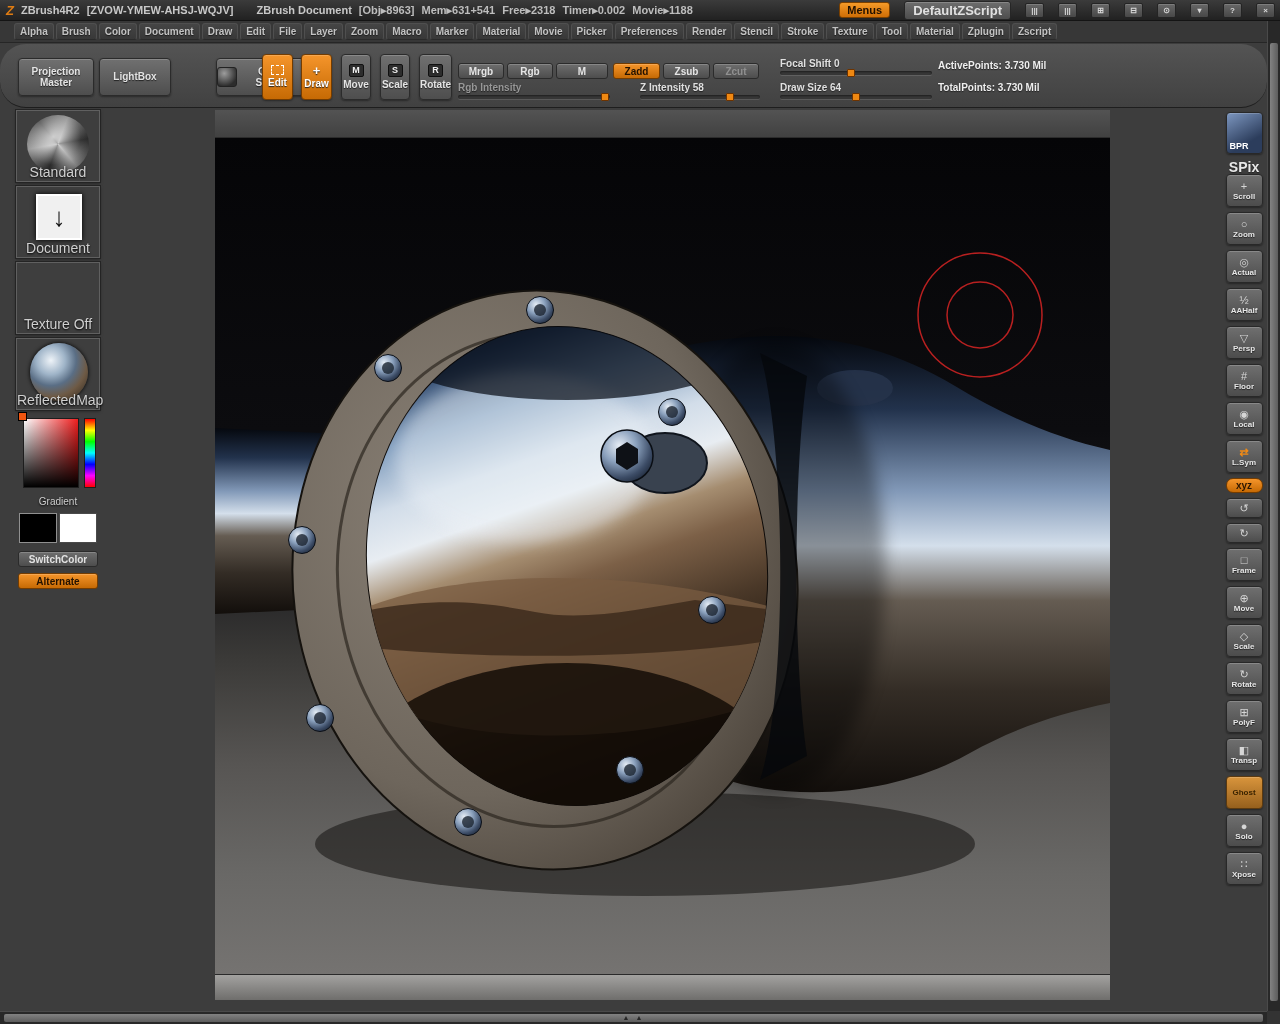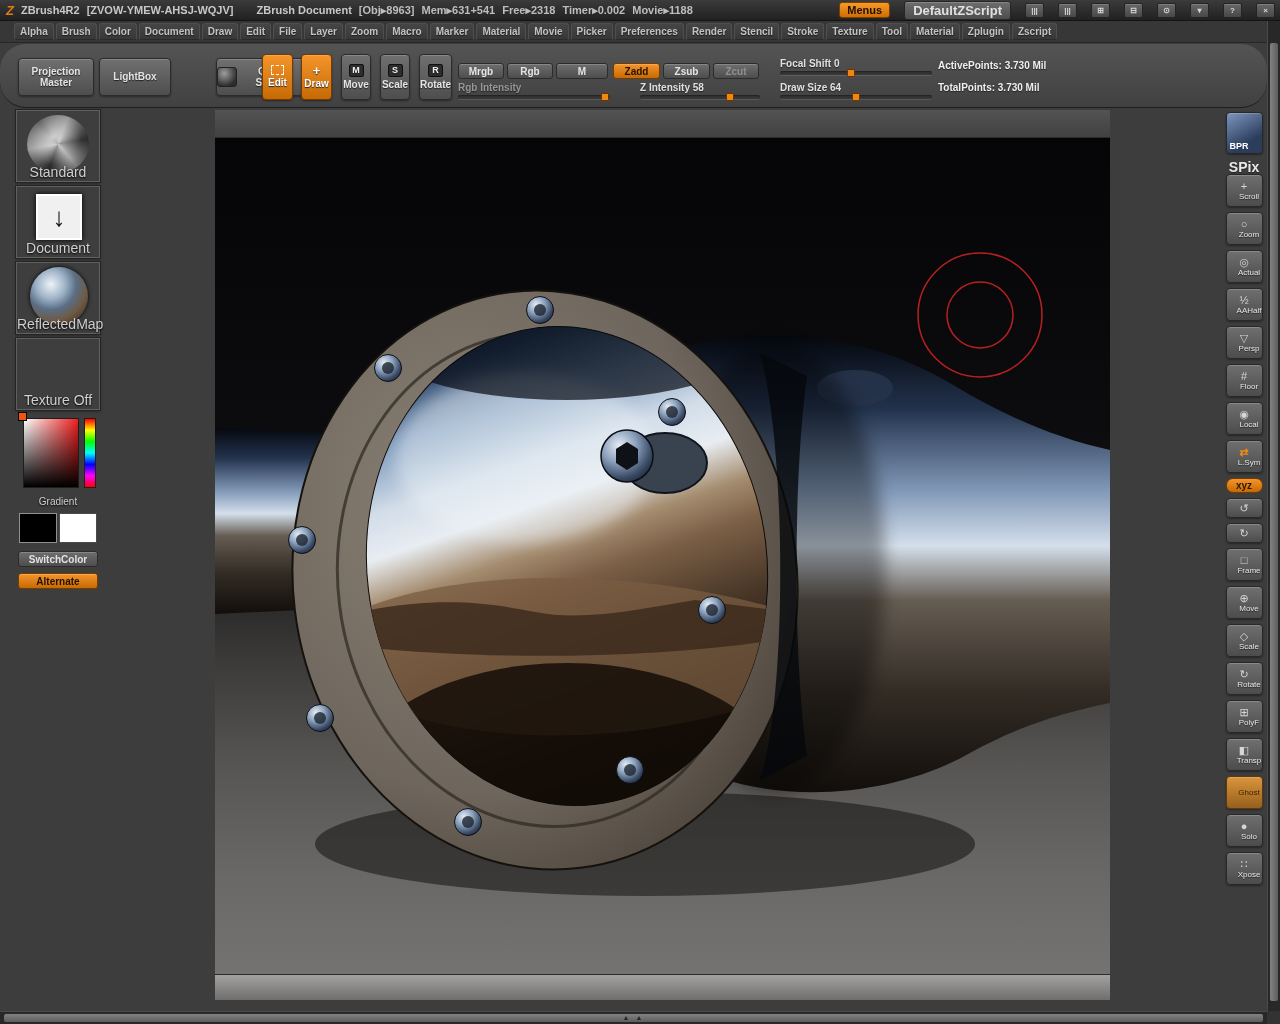--- a/index.html
+++ b/index.html
@@ -104,21 +104,21 @@
     background:linear-gradient(#a3a2a0,#6f6e6c); border-top:1px solid #2a2a2a; }
 
   
   .rtray { position:absolute; left:1224px; top:112px; width:40px; display:flex; flex-direction:column;
     align-items:center; gap:5px; }
   .rbtn { width:37px; height:33px; border-radius:4px; background:linear-gradient(#6f6f6f,#4c4c4c);
     border:1px solid #282828; box-shadow:inset 0 1px 0 rgba(255,255,255,.18), 0 1px 2px rgba(0,0,0,.4);
     display:flex; flex-direction:column; align-items:center; justify-content:center; gap:0; }
   .ric { font-size:11px; line-height:12px; color:#d6d6d6; }
   .ric.or { color:#f08a16; font-weight:bold; }
-  .rlb { font-size:8px; font-weight:normal; color:#e6e6e6; text-shadow:0 1px 1px #222;padding-left:10px; }
+  .rlb { font-size:8px; font-weight:bold; color:#e6e6e6; text-shadow:0 1px 1px #222; }
   .rbtn.bpr { height:42px; background:linear-gradient(150deg,#7d97c0,#2c3d5c 70%); position:relative; }
   .bpr-label { position:absolute; left:3px; bottom:2px; font-size:9px; font-weight:bold; color:#fff; }
   .spix { font-size:14px; font-weight:bold; color:#e8e8e8; text-shadow:0 1px 1px #222; height:10px; }
   .xyz { width:37px; height:15px; border-radius:7px; background:linear-gradient(#f5952b,#c66a04);
     border:1px solid #743c00; color:#2c1600; font-size:10px; font-weight:bold;
     display:flex; align-items:center; justify-content:center; }
   .rbtn.rot { height:20px; }
   .rbtn.ghost { background:linear-gradient(#d9953c,#96601d); border-color:#5c3a10; }
   .rbtn.ghost .rlb { color:#3a2300; text-shadow:none; }
 
@@ -256,25 +256,25 @@
 <div class="ltray">
   <div class="thumb">
     <div class="swirl"></div>
     <div class="tlabel">Standard</div>
   </div>
   <div class="thumb">
     <div class="drbox">↓</div>
     <div class="tlabel">Document</div>
   </div>
   <div class="thumb">
+    <div class="tlabel">Texture  Off</div>
+  </div>
+  <div class="thumb">
     <div class="sphere"></div>
     <div class="tlabel">ReflectedMap</div>
-  </div>
-  <div class="thumb">
-    <div class="tlabel">Texture  Off</div>
   </div>
   <div class="gblock">
     <div class="sv"></div>
     <div class="huestrip"></div>
     <div class="curmark"></div>
   </div>
   <div class="traytext">Gradient</div>
   <div class="swrow">
     <div class="swb"></div>
     <div class="sww"></div>

